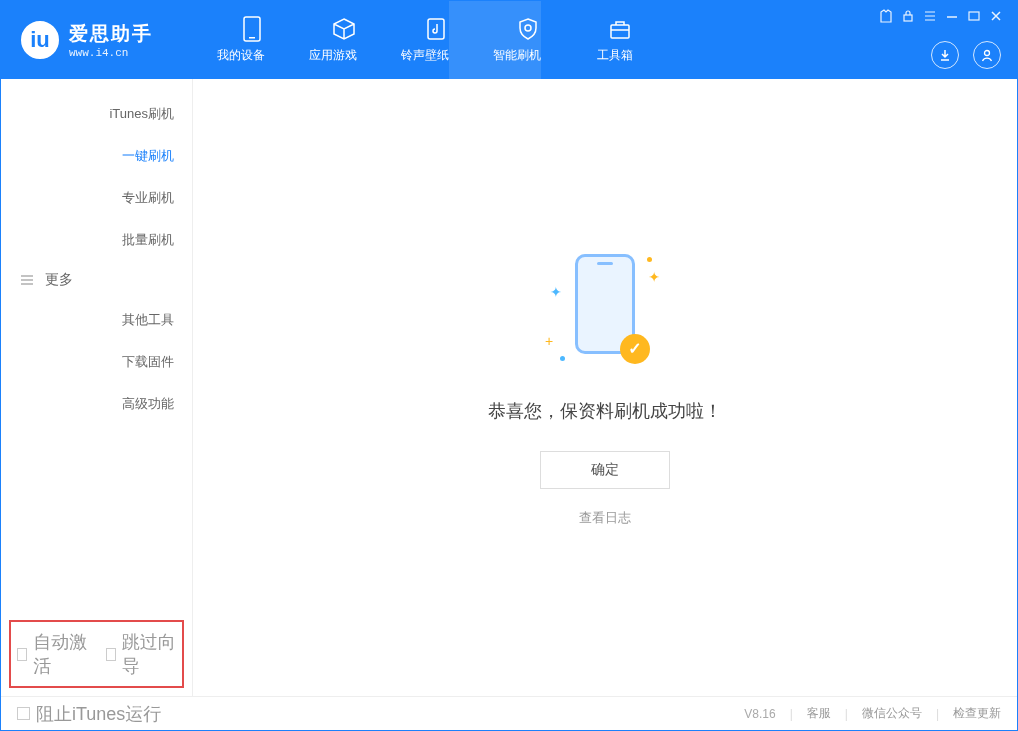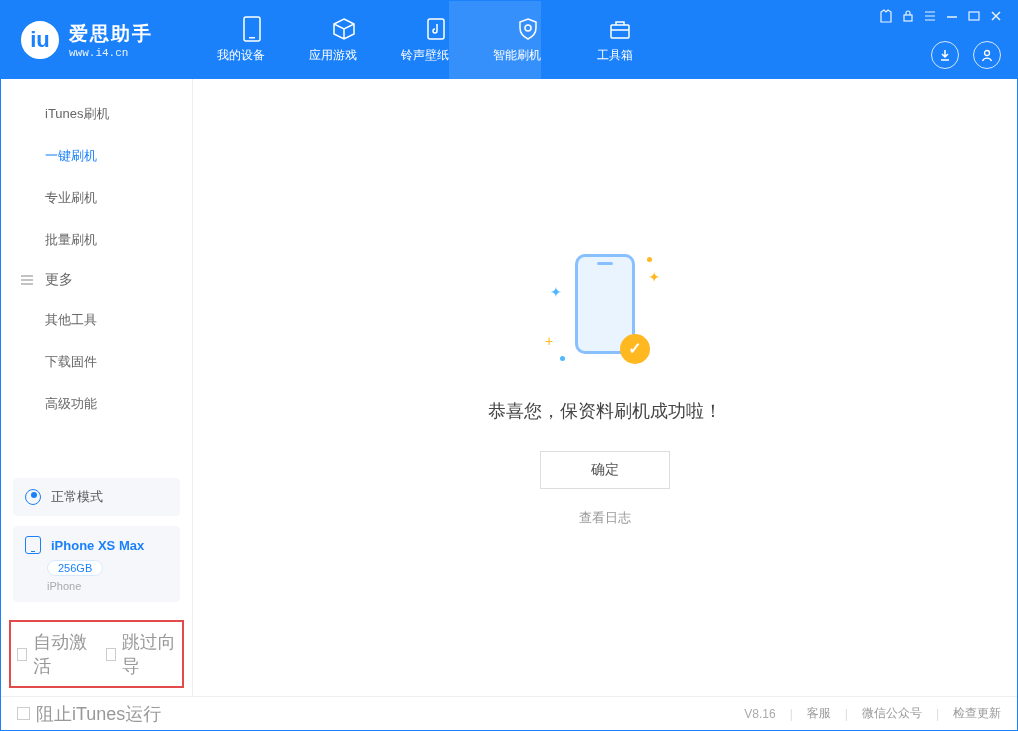--- a/index.html
+++ b/index.html
@@ -24,21 +24,21 @@
 .win-icon { width: 14px; height: 14px; opacity: 0.9; cursor: pointer; display: flex; align-items: center; justify-content: center; }
 .circ-icon { width: 28px; height: 28px; border: 1.5px solid rgba(255,255,255,0.8); border-radius: 50%; display: flex; align-items: center; justify-content: center; cursor: pointer; }
 .circ-icon svg { fill: #fff; }
 
 
 .body { flex: 1; display: flex; overflow: hidden; }
 .sidebar { width: 192px; border-right: 1px solid #eee; display: flex; flex-direction: column; }
 .side-list { flex: 1; padding-top: 14px; overflow: auto; }
 .side-group { display: flex; align-items: center; padding: 10px 18px; color: #666; font-size: 14px; }
 .side-group-icon { width: 16px; height: 16px; margin-right: 10px; display: flex; align-items: center; justify-content: center; }
-.side-item { padding: 12px 18px 12px 44px; color: #666; font-size: 13px; cursor: pointer; }
+.side-item { padding: 12px 18px 12px 44px; color: #666; font-size: 13px; cursor: pointer; text-align: right; }
 .side-item.active { color: #1b81fb; }
 .side-bottom { padding: 10px 12px 14px 12px; }
 .mode-box { background: #f5f7fa; border-radius: 4px; padding: 10px 12px; margin-bottom: 10px; display: flex; align-items: center; color: #555; font-size: 13px; }
 .mode-icon { width: 16px; height: 16px; margin-right: 10px; border: 1.5px solid #1b81fb; border-radius: 50%; position: relative; }
 .mode-icon::after { content: ''; position: absolute; width: 6px; height: 6px; background: #1b81fb; border-radius: 50%; top: 2px; left: 5px; }
 .device-box { background: #f5f7fa; border-radius: 4px; padding: 10px 12px; color: #555; }
 .device-row { display: flex; align-items: center; margin-bottom: 6px; }
 .device-icon { width: 16px; height: 18px; border: 1.5px solid #1b81fb; border-radius: 3px; margin-right: 10px; position: relative; }
 .device-icon::after { content: ''; position: absolute; bottom: 1px; left: 50%; transform: translateX(-50%); width: 4px; height: 1.5px; background: #1b81fb; }
 .device-name { color: #1b81fb; font-weight: 600; font-size: 13px; }
@@ -195,34 +195,20 @@
                 <path d="M1 2 L13 2 M1 6 L13 6 M1 10 L13 10" stroke="#888" stroke-width="1.2"></path>
               </svg>
             </span>
           <span>更多</span>
         </div>
         <div class="side-item">其他工具</div>
         <div class="side-item">下载固件</div>
         <div class="side-item">高级功能</div>
       </div>
 
-      <div class="side-bottom">
-        <div class="mode-box">
-          <span class="mode-icon"></span>
-          <span>正常模式</span>
-        </div>
-        <div class="device-box">
-          <div class="device-row">
-            <span class="device-icon"></span>
-            <span class="device-name">iPhone XS Max</span>
-          </div>
-          <span class="device-storage">256GB</span>
-          <div class="device-type">iPhone</div>
-        </div>
-      </div>
 
       <div class="highlight-box">
         <label class="chk">
           <span class="chk-box"></span>
           <span>自动激活</span>
         </label>
         <label class="chk">
           <span class="chk-box"></span>
           <span>跳过向导</span>
         </label>

